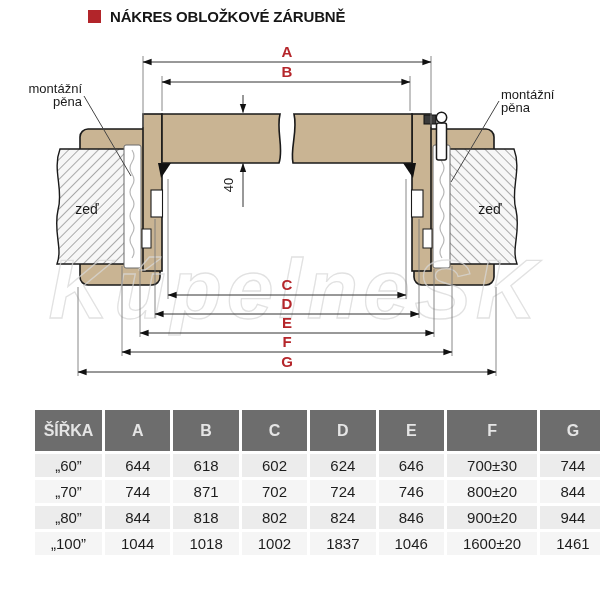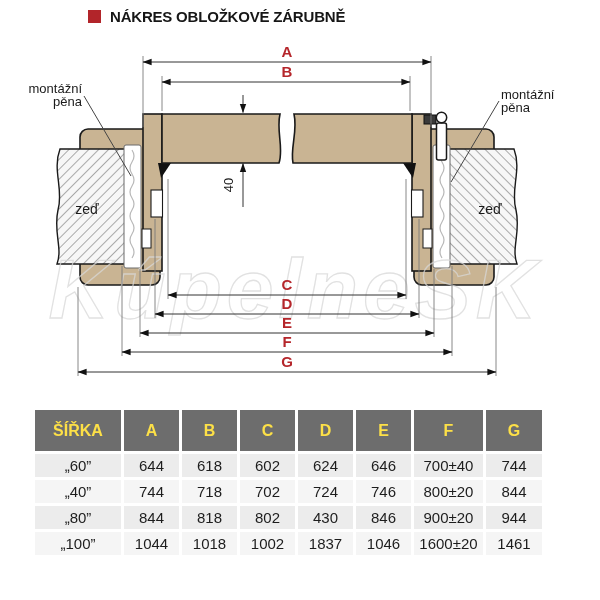--- a/index.html
+++ b/index.html
@@ -3,24 +3,24 @@
 <meta charset="utf-8">
 <style>
   html,body{margin:0;padding:0;width:600px;height:600px;background:#ffffff;overflow:hidden;
     font-family:"Liberation Sans", sans-serif;}
   .page{position:relative;width:600px;height:600px;}
   .title-bar{position:absolute;left:88px;top:8px;display:flex;align-items:center;gap:9px;}
   .title-square{width:13px;height:13px;background:#b2252a;display:inline-block;}
   .title-text{font-size:15px;font-weight:700;letter-spacing:-0.2px;color:#161616;}
   svg{position:absolute;left:0;top:0;}
   .dims-table{position:absolute;left:32px;top:407px;border-collapse:separate;border-spacing:3px;}
-  .dims-table th{background:#6d6d6d;color:#fde047;font-size:16px;font-weight:700;
+  .dims-table th{background:#6d6d6d;color:#e5e5e5;font-size:16px;font-weight:700;
     height:39px;text-align:center;letter-spacing:0px;}
   .dims-table td{background:#ececec;color:#1d1d1d;font-size:15px;height:23px;
-    text-align:center;padding:0 2px;}
+    text-align:center;padding:0 16px;}
   .dims-table tr:nth-child(even) td{background:#f5f5f5;}
   .c-sirka{width:86px;} .c-a,.c-b,.c-c,.c-d,.c-e{width:55px;} .c-f{width:69px;} .c-g{width:56px;}
 </style>
 </head>
 <body>
 
 <div class="page">
 
   <div class="title-bar">
     <span class="title-square"></span>
@@ -137,39 +137,39 @@
       </tr>
     </thead>
     <tbody>
       <tr>
         <td>„60”</td>
         <td>644</td>
         <td>618</td>
         <td>602</td>
         <td>624</td>
         <td>646</td>
-        <td>700±40</td>
+        <td>700±30</td>
         <td>744</td>
       </tr>
       <tr>
-        <td>„40”</td>
+        <td>„70”</td>
         <td>744</td>
-        <td>718</td>
+        <td>871</td>
         <td>702</td>
         <td>724</td>
         <td>746</td>
         <td>800±20</td>
         <td>844</td>
       </tr>
       <tr>
         <td>„80”</td>
         <td>844</td>
         <td>818</td>
         <td>802</td>
-        <td>430</td>
+        <td>824</td>
         <td>846</td>
         <td>900±20</td>
         <td>944</td>
       </tr>
       <tr>
         <td>„100”</td>
         <td>1044</td>
         <td>1018</td>
         <td>1002</td>
         <td>1837</td>

